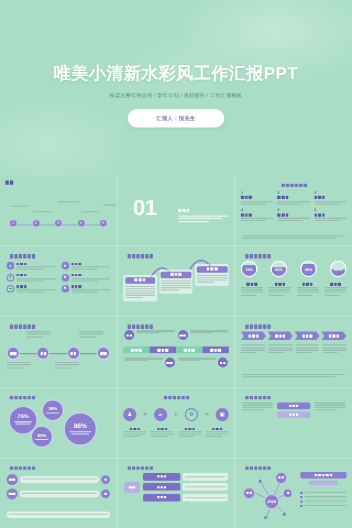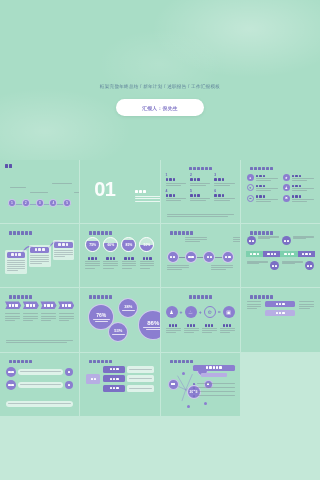--- a/index.html
+++ b/index.html
@@ -37,21 +37,21 @@
     background: #ffffff; box-shadow: 0 1px 3px rgba(90,140,115,.18);
     display: flex; align-items: center; justify-content: center;
   }
   .hero-btn span { color: #7b6fc4; font-size: 4.8px; font-weight: bold; letter-spacing: .3px; }
 
   
   .grid {
     position: absolute; top: 160px; left: 0;
     width: 320px; height: 320px;
     display: grid;
-    grid-template-columns: repeat(4, 1fr);
+    grid-template-columns: repeat(3, 1fr);
     grid-template-rows: repeat(5, 1fr);
     gap: 1px;
     background: rgba(255,255,255,.32);
   }
   .slide {
     position: relative; background: #a9ddc6; overflow: hidden; padding: 4px 5px;
   }
   
   .hd { display: flex; gap: 1px; margin: 3px 0 0 4px; }
   .hd i { display: block; width: 3px; height: 3.4px; background: #6b5fb8; border-radius: .5px; opacity: .85; }
@@ -228,20 +228,21 @@
   .s15 .lgd { position:absolute; right:5px; top:30px; width:42px; }
   .s15 .lgd .li { display:flex; gap:1.5px; align-items:center; margin-bottom:1.6px; }
   .s15 .lgd .sq { width:2.4px; height:2.4px; background:#7b6fc4; border-radius:.4px; flex:none; }
   .s15 .lgd .ln { flex:1; }
 </style>
 </head>
 <body>
 
 <div class="hero">
   <div class="hero-wash"></div>
+  <div class="hero-title">唯美小清新水彩风工作汇报PPT</div>
   <div class="hero-sub">框架完整年终总结 / 新年计划 / 述职报告 / 工作汇报模板</div>
   <div class="hero-btn">
     <span>汇报人：倪先生</span>
   </div>
 </div>
 
 <div class="grid">
 
   <div class="slide">
     <div class="s1-tag">

